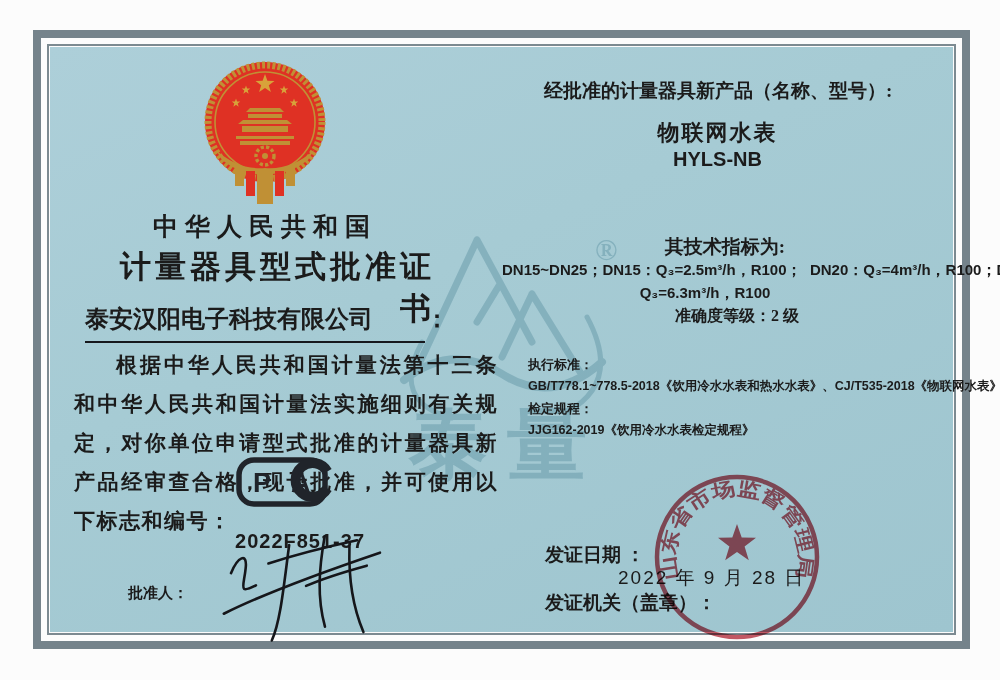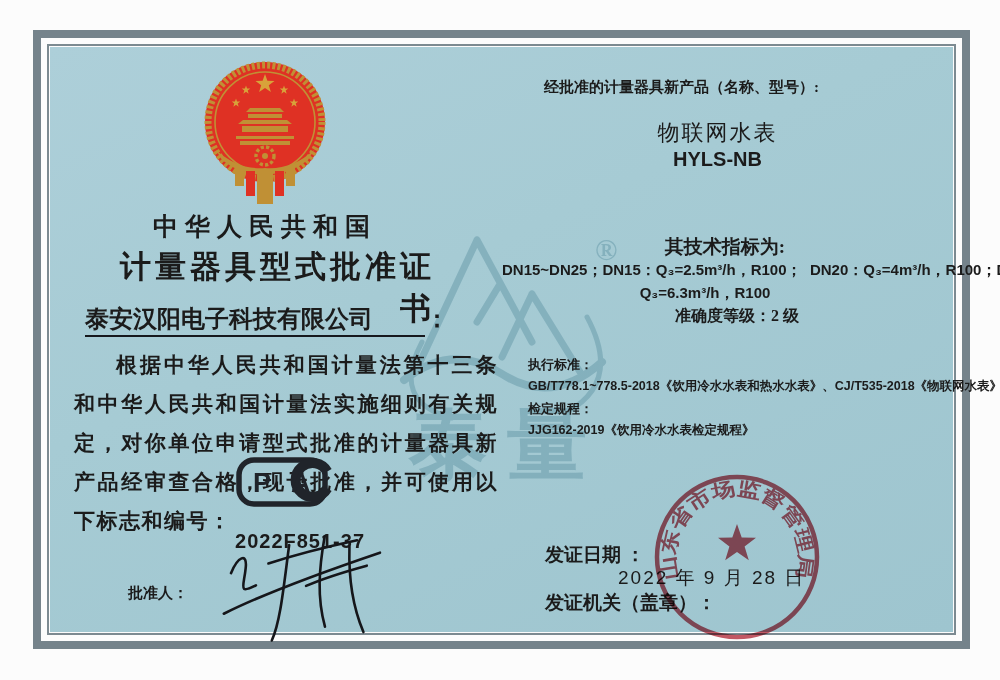--- a/index.html
+++ b/index.html
@@ -12,33 +12,33 @@
   .inner-line{position:absolute;left:47px;top:44px;right:44px;bottom:45px;border:2px solid #7c8a91;}
   .cert{
     position:absolute;left:50px;top:47px;right:47px;bottom:48px;
     background:linear-gradient(155deg,#adcfd9 0%,#a6cbd4 40%,#9ec5cf 100%);
   }
   .abs{position:absolute;}
   
   .country{left:140px;top:210px;width:250px;text-align:center;font-size:25px;font-weight:bold;letter-spacing:7px;font-family:"Liberation Serif","DejaVu Serif",serif;}
   .title{left:95px;top:246px;width:340px;text-align:right;font-size:31px;font-weight:bold;letter-spacing:4px;font-family:"Liberation Serif","DejaVu Serif",serif;}
   .company-row{left:85px;top:303px;font-size:24px;font-weight:bold;font-family:"Liberation Serif","DejaVu Serif",serif;}
-  .company-name{display:inline-block;min-width:340px;border-bottom:2px solid #16181d;padding-bottom:0;}
+  .company-name{display:inline-block;min-width:340px;border-bottom:2px solid #16181d;padding-bottom:6px;}
   .body-par{
     left:74px;top:346px;width:424px;font-size:21px;font-weight:bold;line-height:39px;
     text-indent:2em;text-align:justify;letter-spacing:1.5px;
     font-family:"Liberation Serif","DejaVu Serif",serif;
   }
   .cpa{left:233px;top:452px;}
   .approval-number{left:195px;top:530px;width:170px;text-align:right;font-size:20px;font-weight:bold;letter-spacing:1px;}
   .approver{left:128px;top:584px;font-size:15px;font-weight:bold;font-family:"Liberation Serif","DejaVu Serif",serif;}
   .signature{left:210px;top:528px;}
   
-  .r-header{left:544px;top:78px;font-size:15px;font-weight:bold;font-family:"Liberation Serif","DejaVu Serif",serif;}
-  .product-name{left:545px;top:118px;width:345px;text-align:center;font-size:22px;letter-spacing:2px;}
+  .r-header{left:544px;top:78px;font-size:19px;font-weight:bold;font-family:"Liberation Serif","DejaVu Serif",serif;}
+  .product-name{left:545px;top:118px;width:345px;text-align:center;font-size:22px;letter-spacing:2px;font-weight:bold;}
   .product-model{left:545px;top:148px;width:345px;text-align:center;font-size:20px;font-weight:600;}
   .specs-title{left:545px;top:234px;width:360px;text-align:center;font-size:19px;font-weight:bold;font-family:"Liberation Serif","DejaVu Serif",serif;}
   .specs-l1{left:502px;top:261px;width:470px;font-size:15px;font-weight:600;white-space:pre;}
   .specs-l2{left:545px;top:284px;width:320px;text-align:center;font-size:15px;font-weight:600;}
   .accuracy{left:577px;top:306px;width:320px;text-align:center;font-size:16px;font-weight:bold;font-family:"Liberation Serif","DejaVu Serif",serif;}
   .std-label{left:528px;top:356px;font-size:13px;font-weight:bold;font-family:"Liberation Serif","DejaVu Serif",serif;}
   .std-value{left:528px;top:378px;width:440px;font-size:12.5px;font-weight:bold;white-space:nowrap;}
   .ver-label{left:528px;top:400px;font-size:13px;font-weight:bold;font-family:"Liberation Serif","DejaVu Serif",serif;}
   .ver-value{left:528px;top:422px;font-size:12.5px;font-weight:bold;}
   .date-label{left:545px;top:542px;font-size:19px;font-weight:bold;font-family:"Liberation Serif","DejaVu Serif",serif;}

